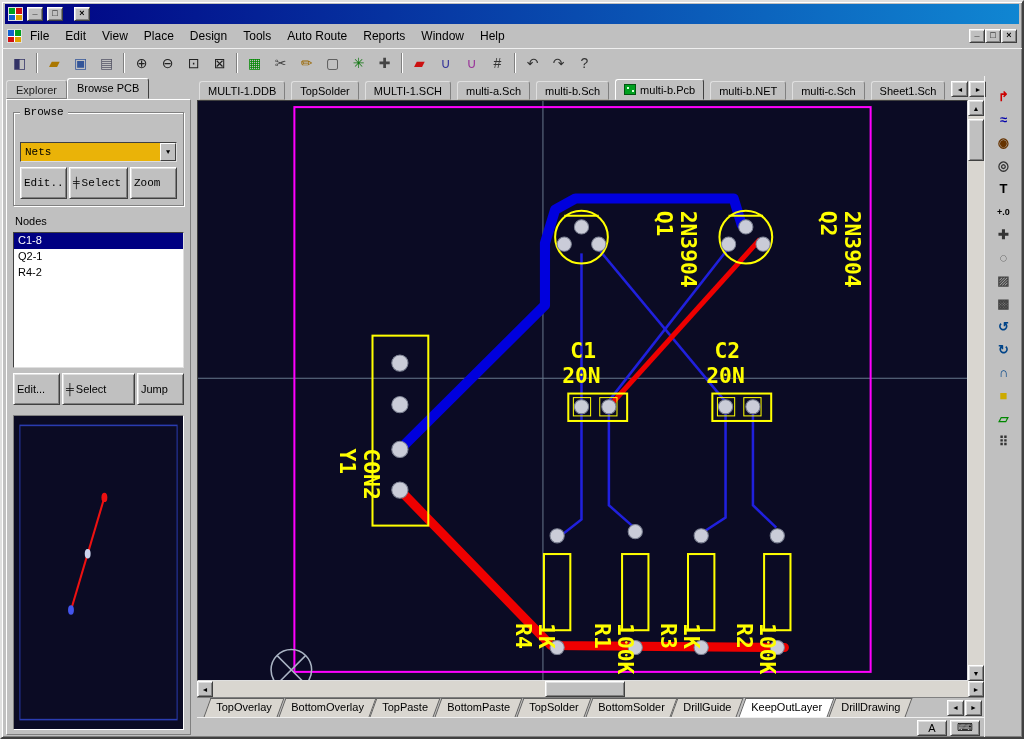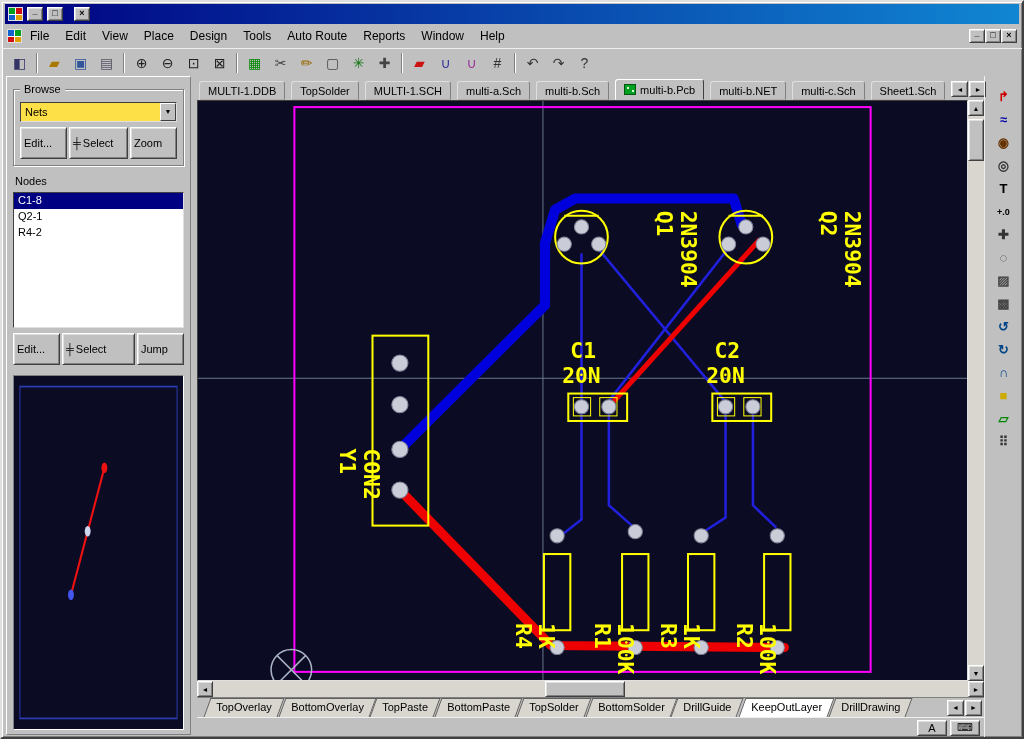--- a/index.html
+++ b/index.html
@@ -36,23 +36,23 @@
 
   
   .left { width:190px; display:flex; flex-direction:column; padding:0 1px 2px 4px; flex:0 0 auto; }
   .ptabs { display:flex; height:23px; align-items:flex-end; }
   .ptab { padding:3px 9px; font-size:11px; background:#c0c0c0; border:1px solid; border-color:#fff #404040 #c0c0c0 #fff;
           border-radius:3px 3px 0 0; height:21px; }
   .ptab.inactive { height:19px; border-color:#dfdfdf #808080 #808080 #dfdfdf; color:#222; }
   .panel-body { flex:1; border:1px solid; border-color:#fff #808080 #808080 #fff; padding:8px 6px 4px 6px;
                 display:flex; flex-direction:column; min-height:0; }
   .group { border:1px solid #808080; box-shadow:1px 1px 0 #fff, inset 1px 1px 0 #fff; position:relative;
-           padding:12px 6px 6px 6px; margin-top:4px; }
+           padding:29px 6px 6px 6px; margin-top:4px;font-family:Liberation Mono, monospace; }
   .group-label { position:absolute; top:-7px; left:6px; background:#c0c0c0; padding:0 4px; font-size:11px; }
-  .dropdown { height:20px; display:flex; background:#fde047; border:1px solid; border-color:#404040 #dfdfdf #dfdfdf #404040; }
+  .dropdown { height:20px; display:flex; background:#eab308; border:1px solid; border-color:#404040 #dfdfdf #dfdfdf #404040; }
   .dropdown .val { flex:1; font-size:11px; padding:3px 4px; }
   .dropdown .arrow { width:16px; background:#c0c0c0; border:1px solid; border-color:#fff #404040 #404040 #fff;
                      font-size:7px; text-align:center; line-height:16px; }
   .listbox { background:#fff; border:1px solid; border-color:#404040 #dfdfdf #dfdfdf #404040; margin-top:5px; overflow:hidden; }
   .li { font-size:11px; padding:1px 4px; height:16px; color:#000; white-space:nowrap; }
   .li.sel { background:#000082; color:#fff; }
   .nets-list { height:132px; }
   .nodes-list { height:136px; }
   .btnrow { display:flex; gap:2px; margin-top:5px; }
   .sbtn { height:32px; background:#c0c0c0; border:1px solid; border-color:#fff #404040 #404040 #fff;
@@ -240,20 +240,24 @@
         <span style="color: rgb(51, 51, 51);">↷</span>
       </span>
     <span class="tbtn">
         <span style="color: rgb(51, 51, 51);">?</span>
       </span>
   </div>
 
   <div class="main">
 
     <div class="left">
+      <div class="ptabs">
+        <span class="ptab inactive">Explorer</span>
+        <span class="ptab">Browse PCB</span>
+      </div>
       <div class="panel-body">
         <div class="group">
           <span class="group-label">Browse</span>
           <div class="dropdown">
             <span class="val">Nets</span>
             <span class="arrow">▼</span>
           </div>
           <div class="btnrow">
             <span class="sbtn w1">Edit...</span>
             <span class="sbtn w2">

